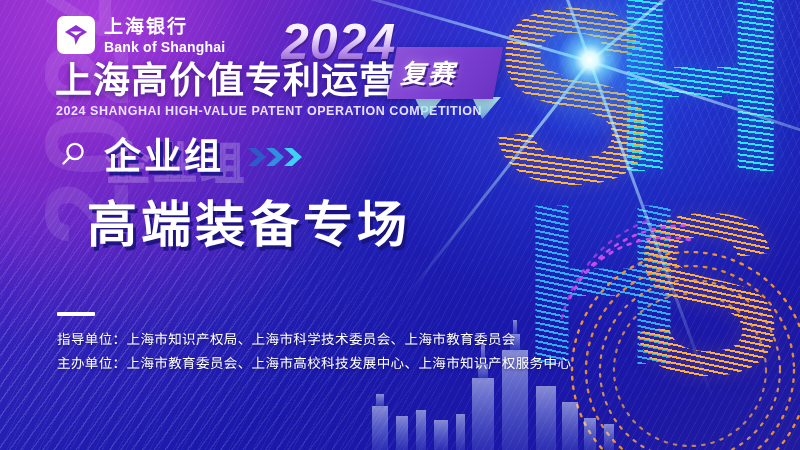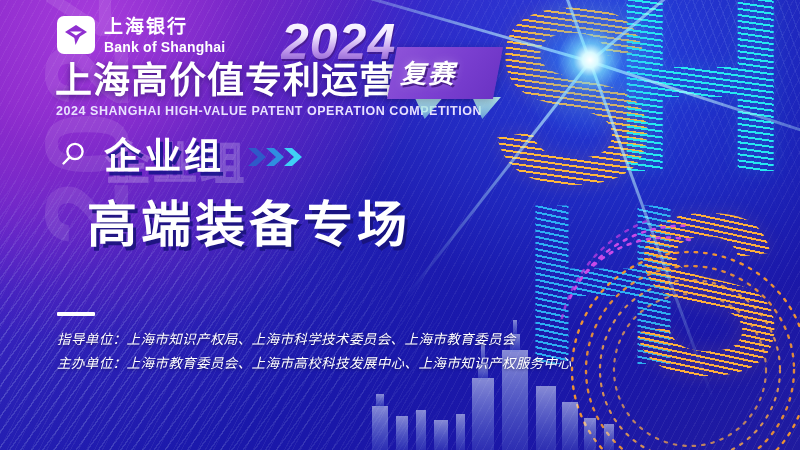--- a/index.html
+++ b/index.html
@@ -96,21 +96,21 @@
   .chevrons{display:flex;align-items:center;gap:2px;margin-left:6px;}
 
   
   .headline{position:absolute;left:87px;top:198px;font-size:50px;font-weight:bold;color:#fff;letter-spacing:4px;
     line-height:1.1;text-shadow:3px 4px 0 rgba(22,18,120,.85);white-space:nowrap;}
 
   
   .divider{position:absolute;left:57px;top:312px;width:38px;height:4px;background:#fff;border-radius:1px;}
   .footer{position:absolute;left:57px;top:328px;}
   .foot-line{font-size:13.5px;color:#fff;line-height:24px;letter-spacing:.4px;white-space:nowrap;
-    text-shadow:0 1px 3px rgba(10,5,60,.6);font-style:italic;}
+    text-shadow:0 1px 3px rgba(10,5,60,.6);}
 </style>
 </head>
 <body>
 
 <div class="poster">
 
   <div class="weave"></div>
   <div class="weave2"></div>
   <div class="weave3"></div>
 

